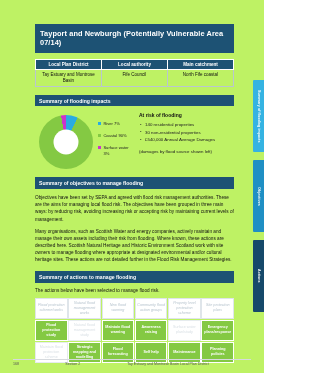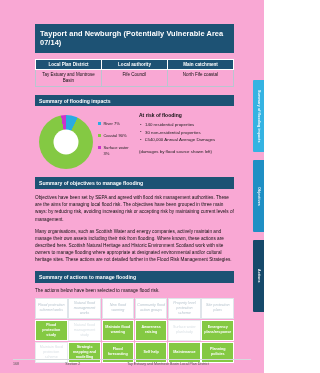--- a/index.html
+++ b/index.html
@@ -13,21 +13,21 @@
     font-family: "Liberation Sans", sans-serif;
     overflow: hidden;
     position: relative;
   }
 
   .page {
     position: absolute;
     left: 0; top: 0;
     width: 264px;
     height: 373px;
-    background: #f9a8d4;
+    background: #bef264;
   }
 
   
   .content {
     position: absolute;
     left: 35px;
     top: 24px;
     width: 199px;
   }
 

